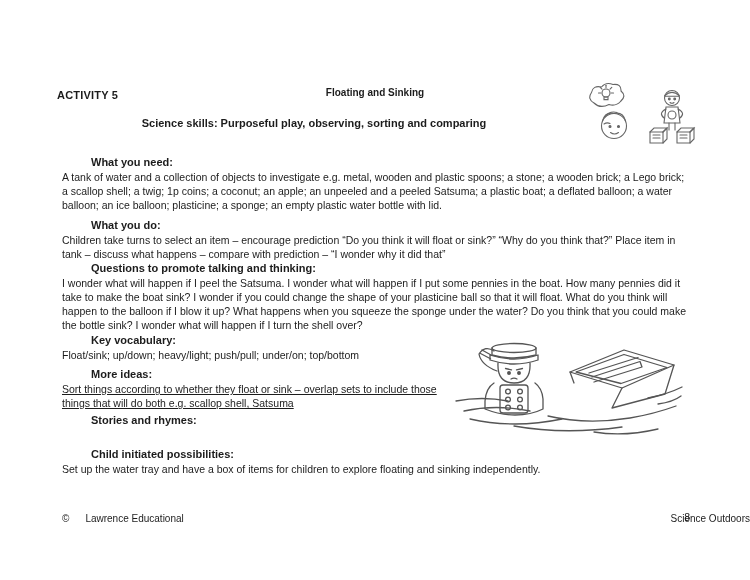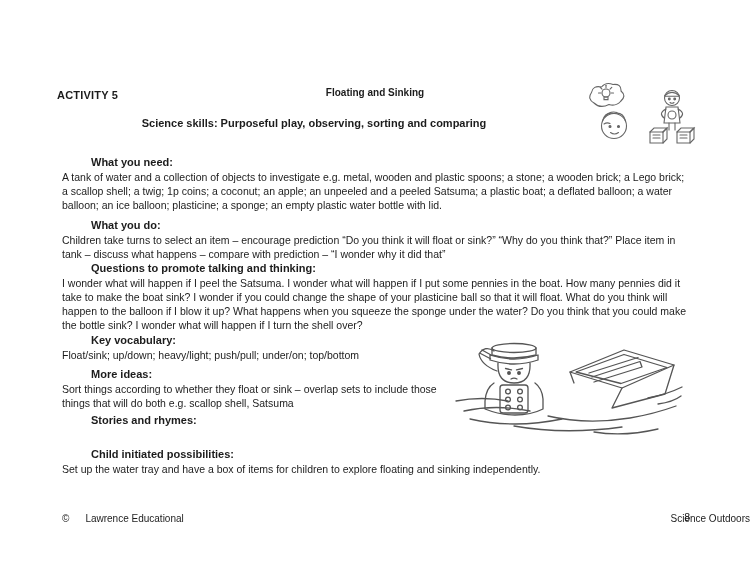--- a/index.html
+++ b/index.html
@@ -36,21 +36,21 @@
     font-size: 11px; font-weight: bold; line-height: 13px; margin-bottom: 1px; margin-left: 29px;
   }
   section p {
     font-size: 10.5px; line-height: 14px; font-weight: normal;
   }
   .sec-need  { top: 156px; }
   .sec-do    { top: 219px; }
   .sec-q     { top: 262px; }
   .sec-vocab { top: 334px; }
   .sec-more  { top: 368px; }
-  .sec-more p { max-width: 398px; }
+  .sec-more p { max-width: 398px; text-decoration: underline; }
   .sec-story { top: 414px; }
   .sec-child { top: 448px; }
   
   .main-illustration { position: absolute; left: 452px; top: 340px; }
   
   .footer-left {
     position: absolute; left: 62px; top: 513px; font-size: 10px;
   }
   .footer-left .copy-symbol { display: inline-block; margin-right: 16px; }
   .footer-center {

